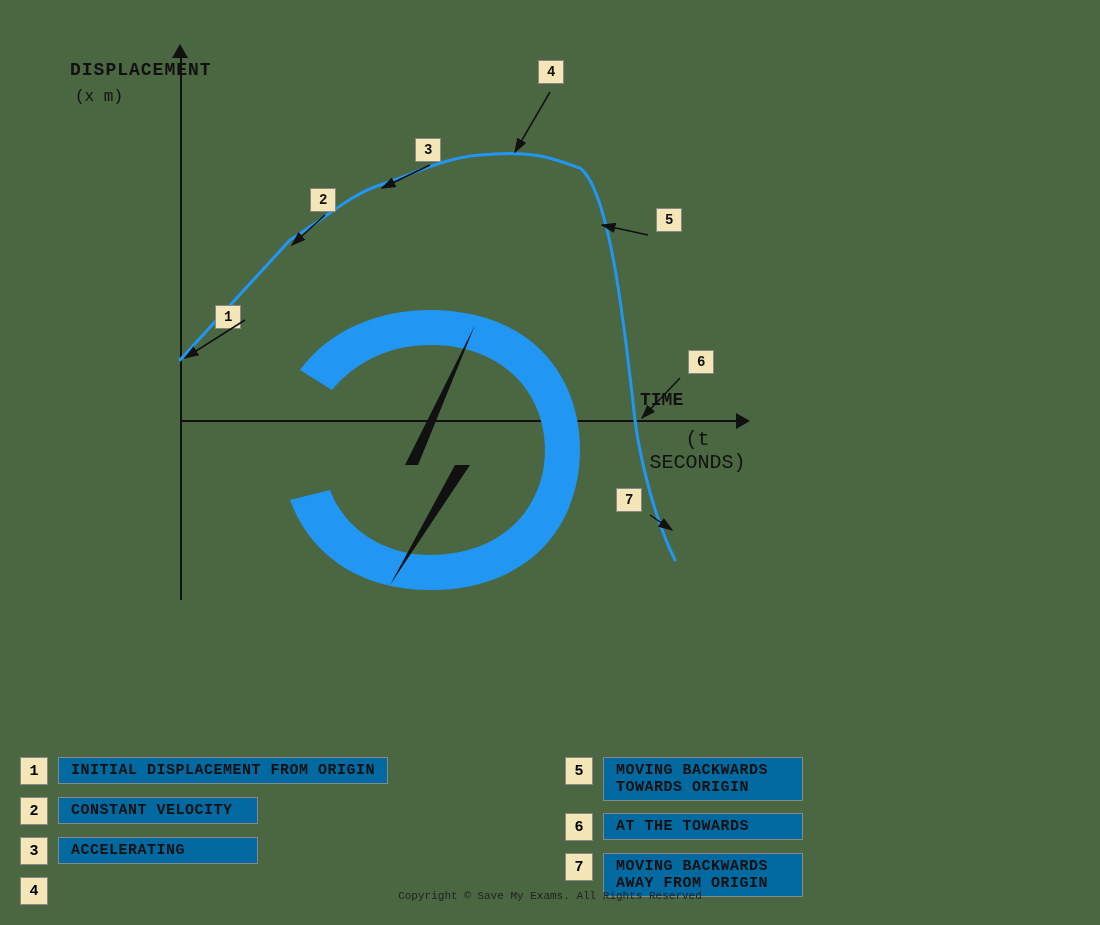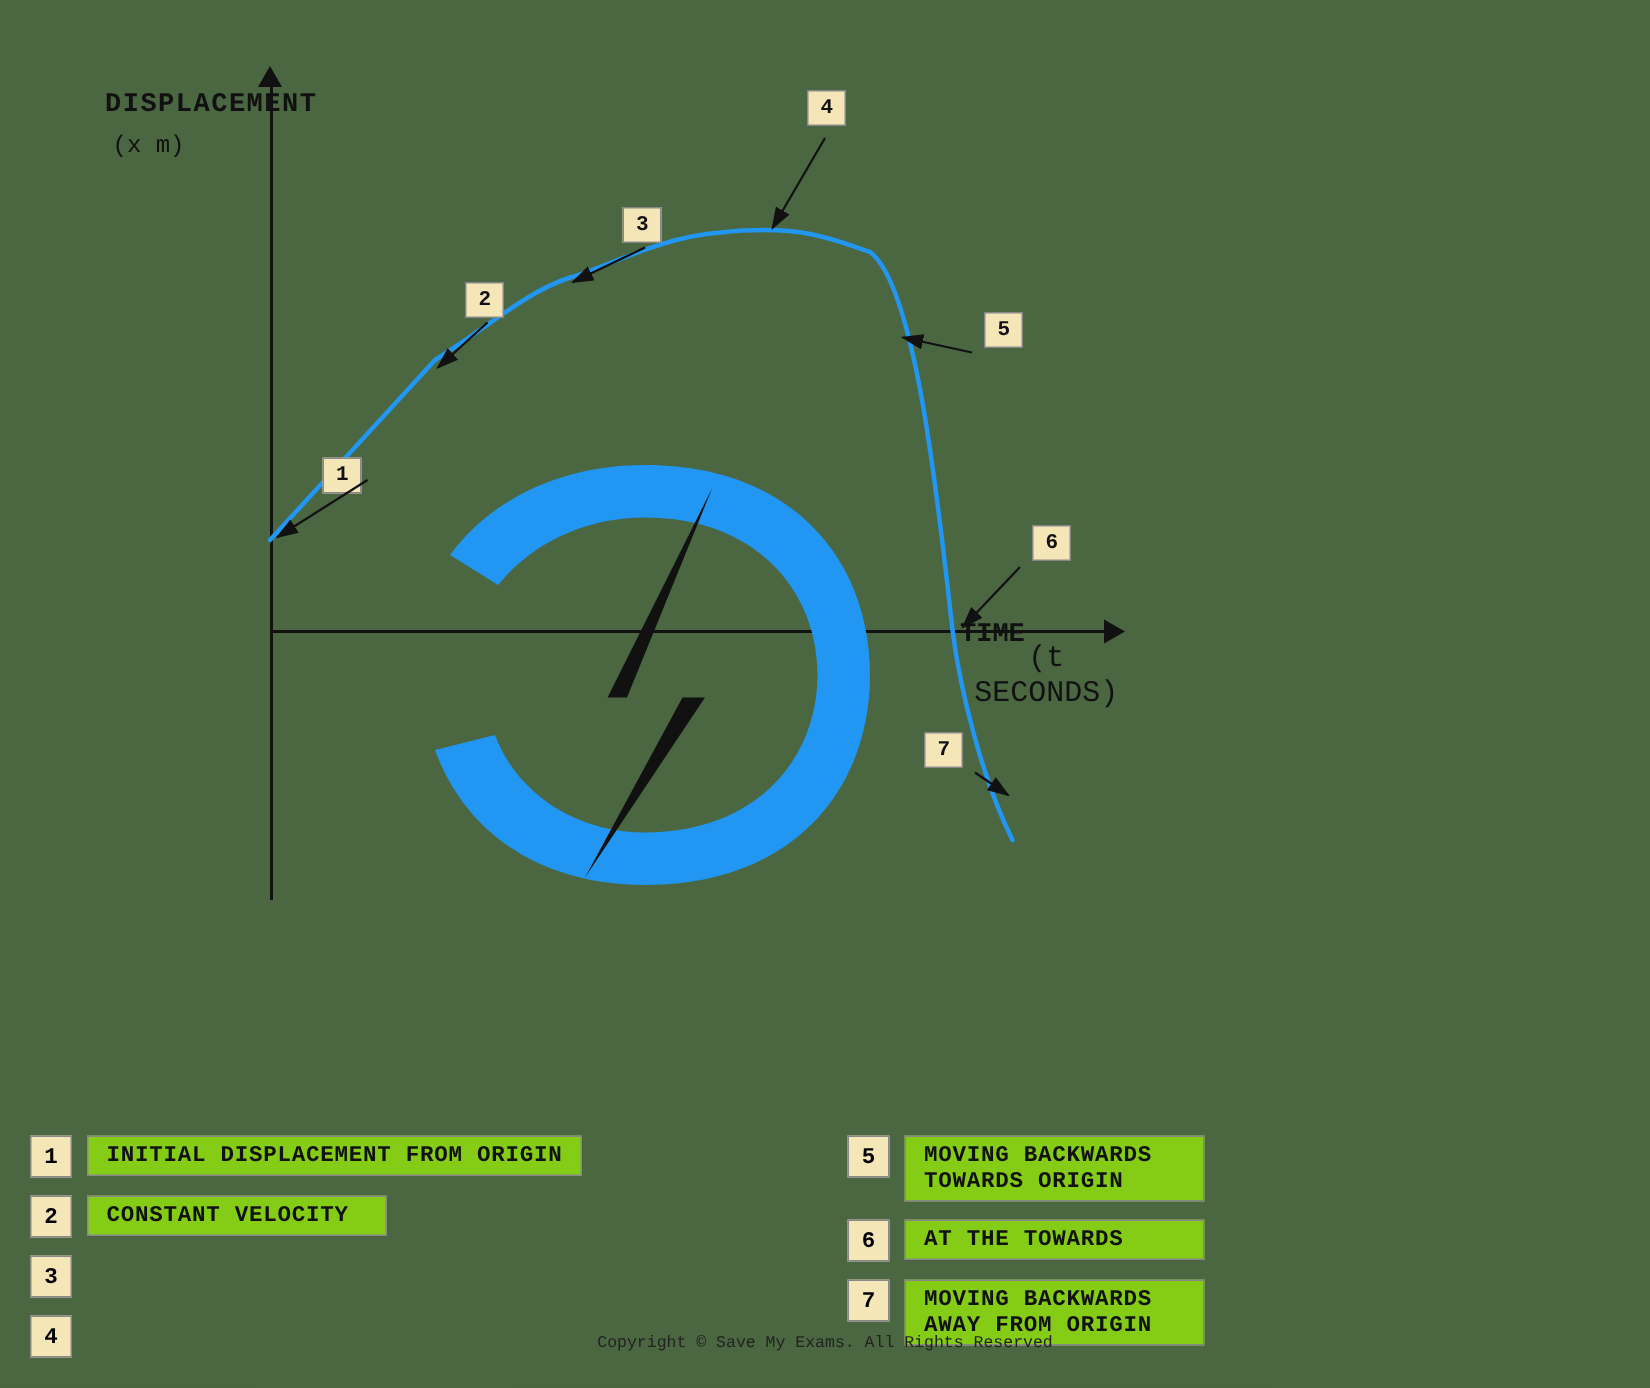--- a/index.html
+++ b/index.html
@@ -78,21 +78,21 @@
       left: 15px;
       top: 58px;
       font-size: 16px;
       color: #111;
       font-family: 'Courier New', monospace;
       text-align: center;
     }
     #x-label {
       position: absolute;
       left: 580px;
-      top: 383px;
+      top: 360px;
       font-size: 18px;
       font-weight: bold;
       color: #111;
       font-family: 'Courier New', monospace;
     }
     #x-label-sub {
       position: absolute;
       left: 575px;
       top: 398px;
       font-size: 20px;
@@ -161,21 +161,21 @@
       height: 28px;
       display: flex;
       align-items: center;
       justify-content: center;
       font-size: 15px;
       font-weight: bold;
       font-family: 'Courier New', monospace;
       flex-shrink: 0;
     }
     .legend-text-box {
-      background: #84cc16;
+      background: #0369a1;
       border: 1.5px solid #888;
       padding: 4px 12px;
       font-size: 15px;
       font-weight: bold;
       font-family: 'Courier New', monospace;
       color: #111;
       letter-spacing: 0.5px;
       min-width: 200px;
     }
     #copyright {
@@ -299,20 +299,21 @@
         <div class="legend-text-box">INITIAL DISPLACEMENT FROM ORIGIN</div>
       </div>
 
       <div class="legend-item">
         <div class="legend-num">2</div>
         <div class="legend-text-box">CONSTANT VELOCITY</div>
       </div>
 
       <div class="legend-item">
         <div class="legend-num">3</div>
+        <div class="legend-text-box">ACCELERATING</div>
       </div>
 
       <div class="legend-item">
         <div class="legend-num">4</div>
       </div>
     </div>
 
     <div id="legend-right">
 
       <div class="legend-item">

